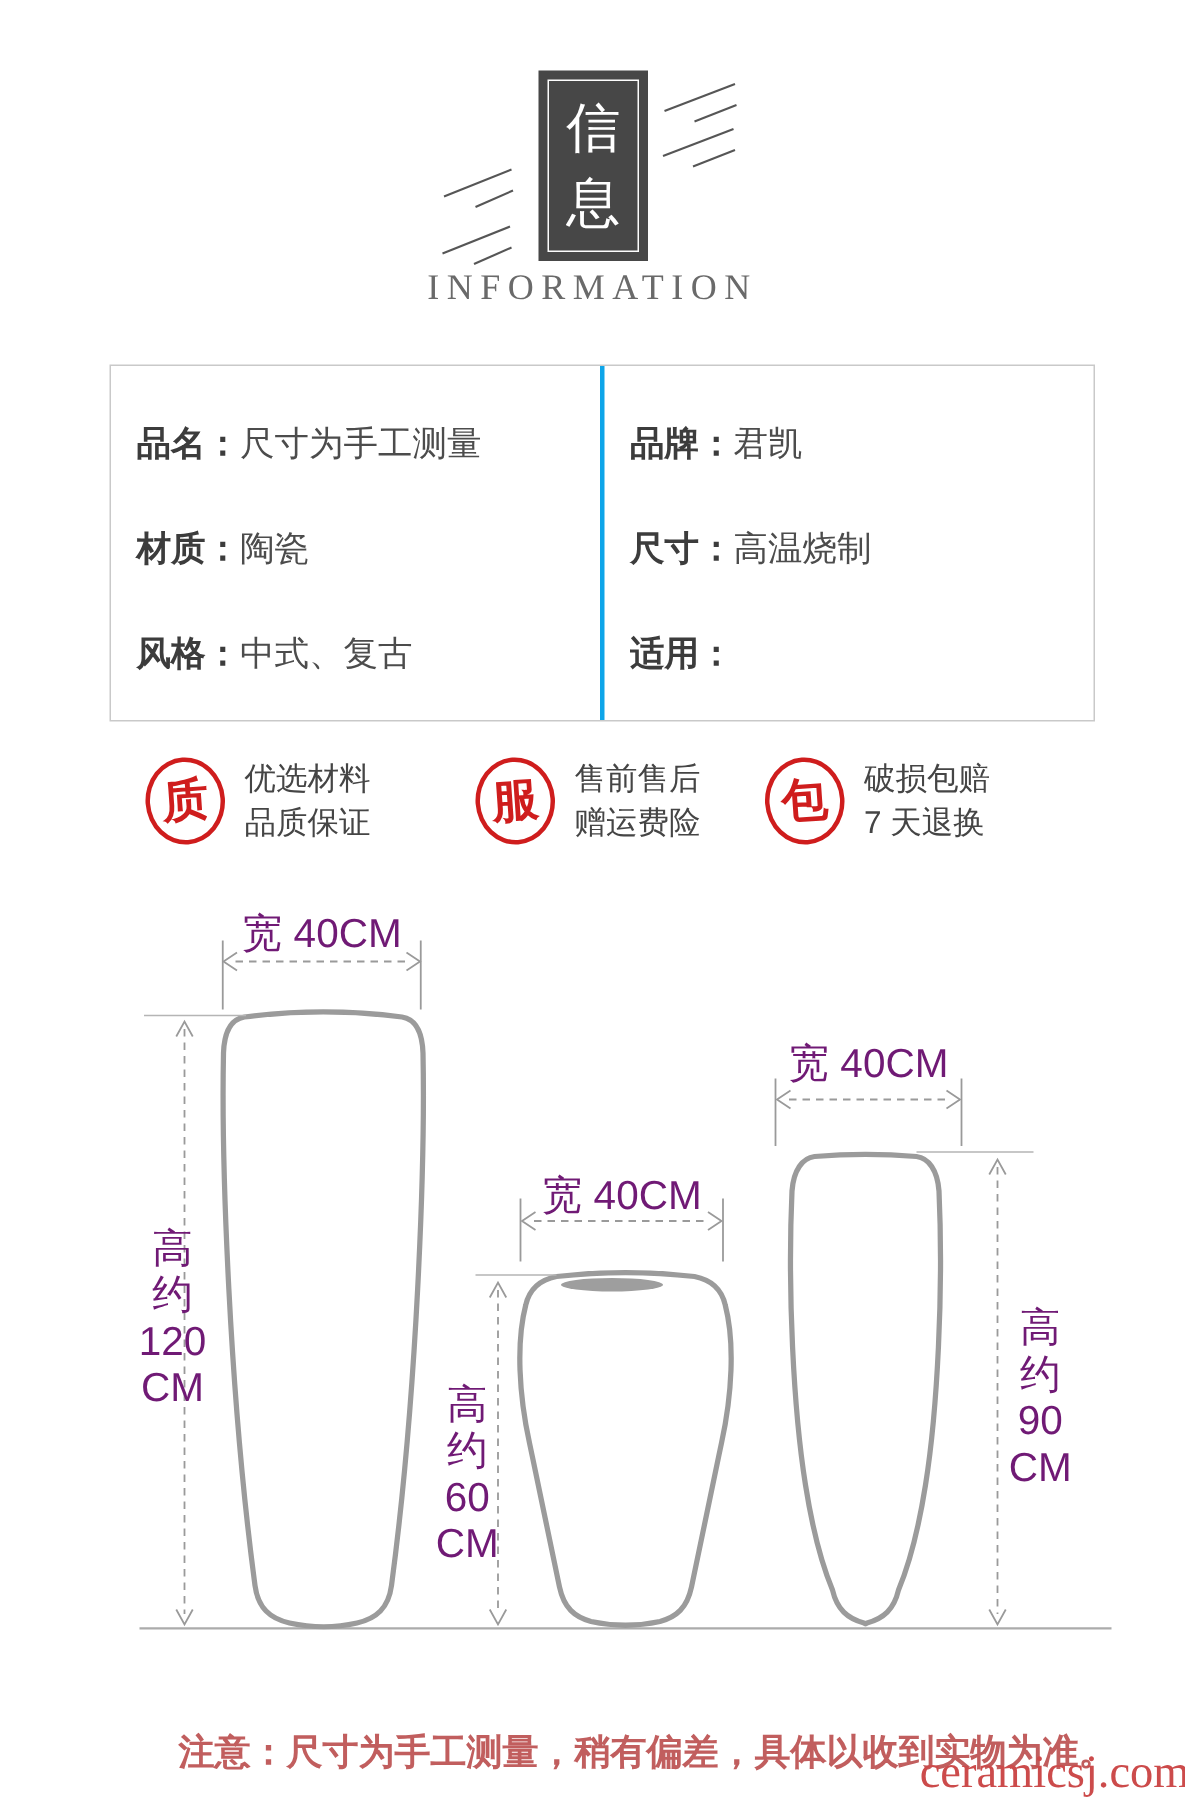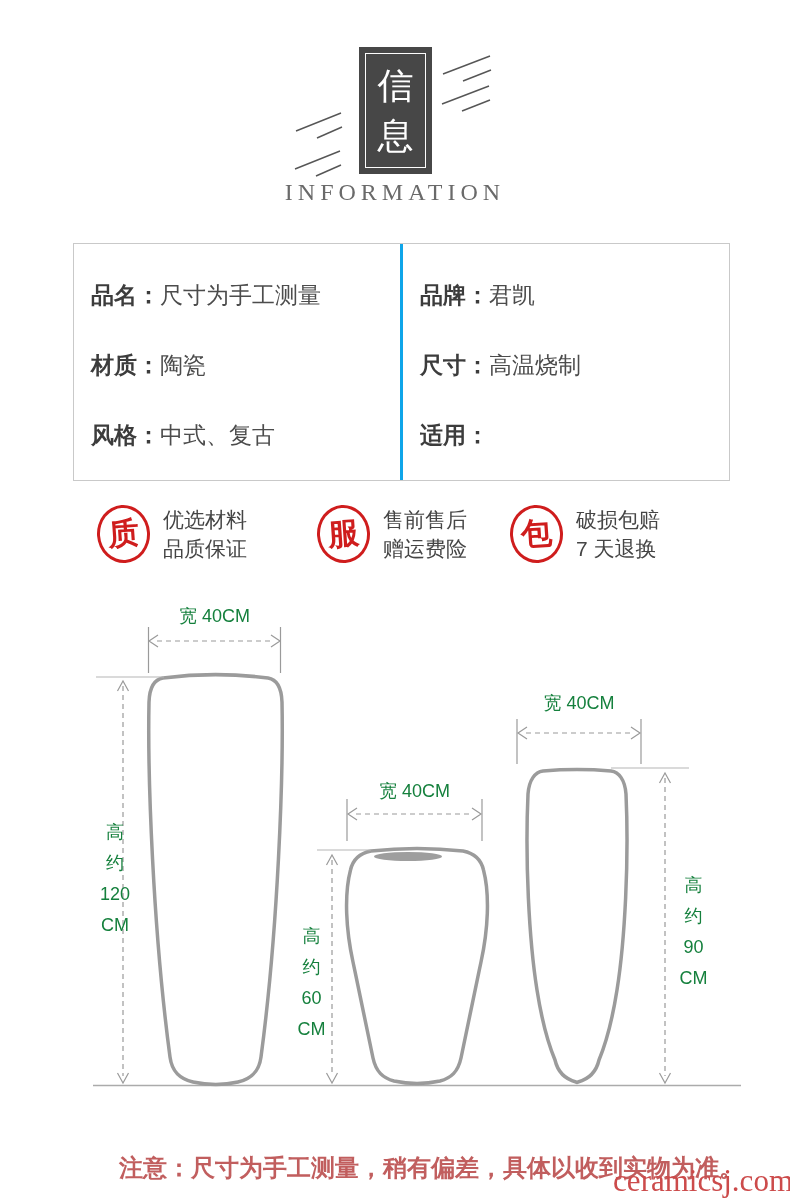--- a/index.html
+++ b/index.html
@@ -28,21 +28,21 @@
   
   .badge{position:absolute;top:505px;display:flex;gap:13px;align-items:center;}
   .badge-seal{width:47px;height:52px;border:3px solid #cf1d1d;border-radius:50%;
               display:flex;align-items:center;justify-content:center;flex:0 0 auto;
               color:#cf1d1d;font-size:31px;font-weight:bold;
               font-family:"DejaVu Serif","Liberation Serif",serif;transform:rotate(-4deg);}
   .badge-text{font-size:21px;line-height:29px;color:#454545;white-space:nowrap;}
 
   
   .diagram-svg{position:absolute;left:0;top:595px;width:790px;height:500px;}
-  .dim-label{position:absolute;font-size:18px;color:#15803d;text-align:center;white-space:nowrap;}
+  .dim-label{position:absolute;font-size:27px;color:#701a75;text-align:center;white-space:nowrap;}
   .dim-label.stacked{white-space:pre-line;line-height:31px;}
 
   
   .note{position:absolute;left:119px;top:1152px;font-size:24px;font-weight:bold;color:#c15e5e;white-space:nowrap;}
   .watermark{position:absolute;right:-3px;top:1163px;font-size:31px;color:#cc4b4b;
              font-family:"Liberation Serif",serif;white-space:nowrap;}
 </style>
 </head>
 <body>
 

